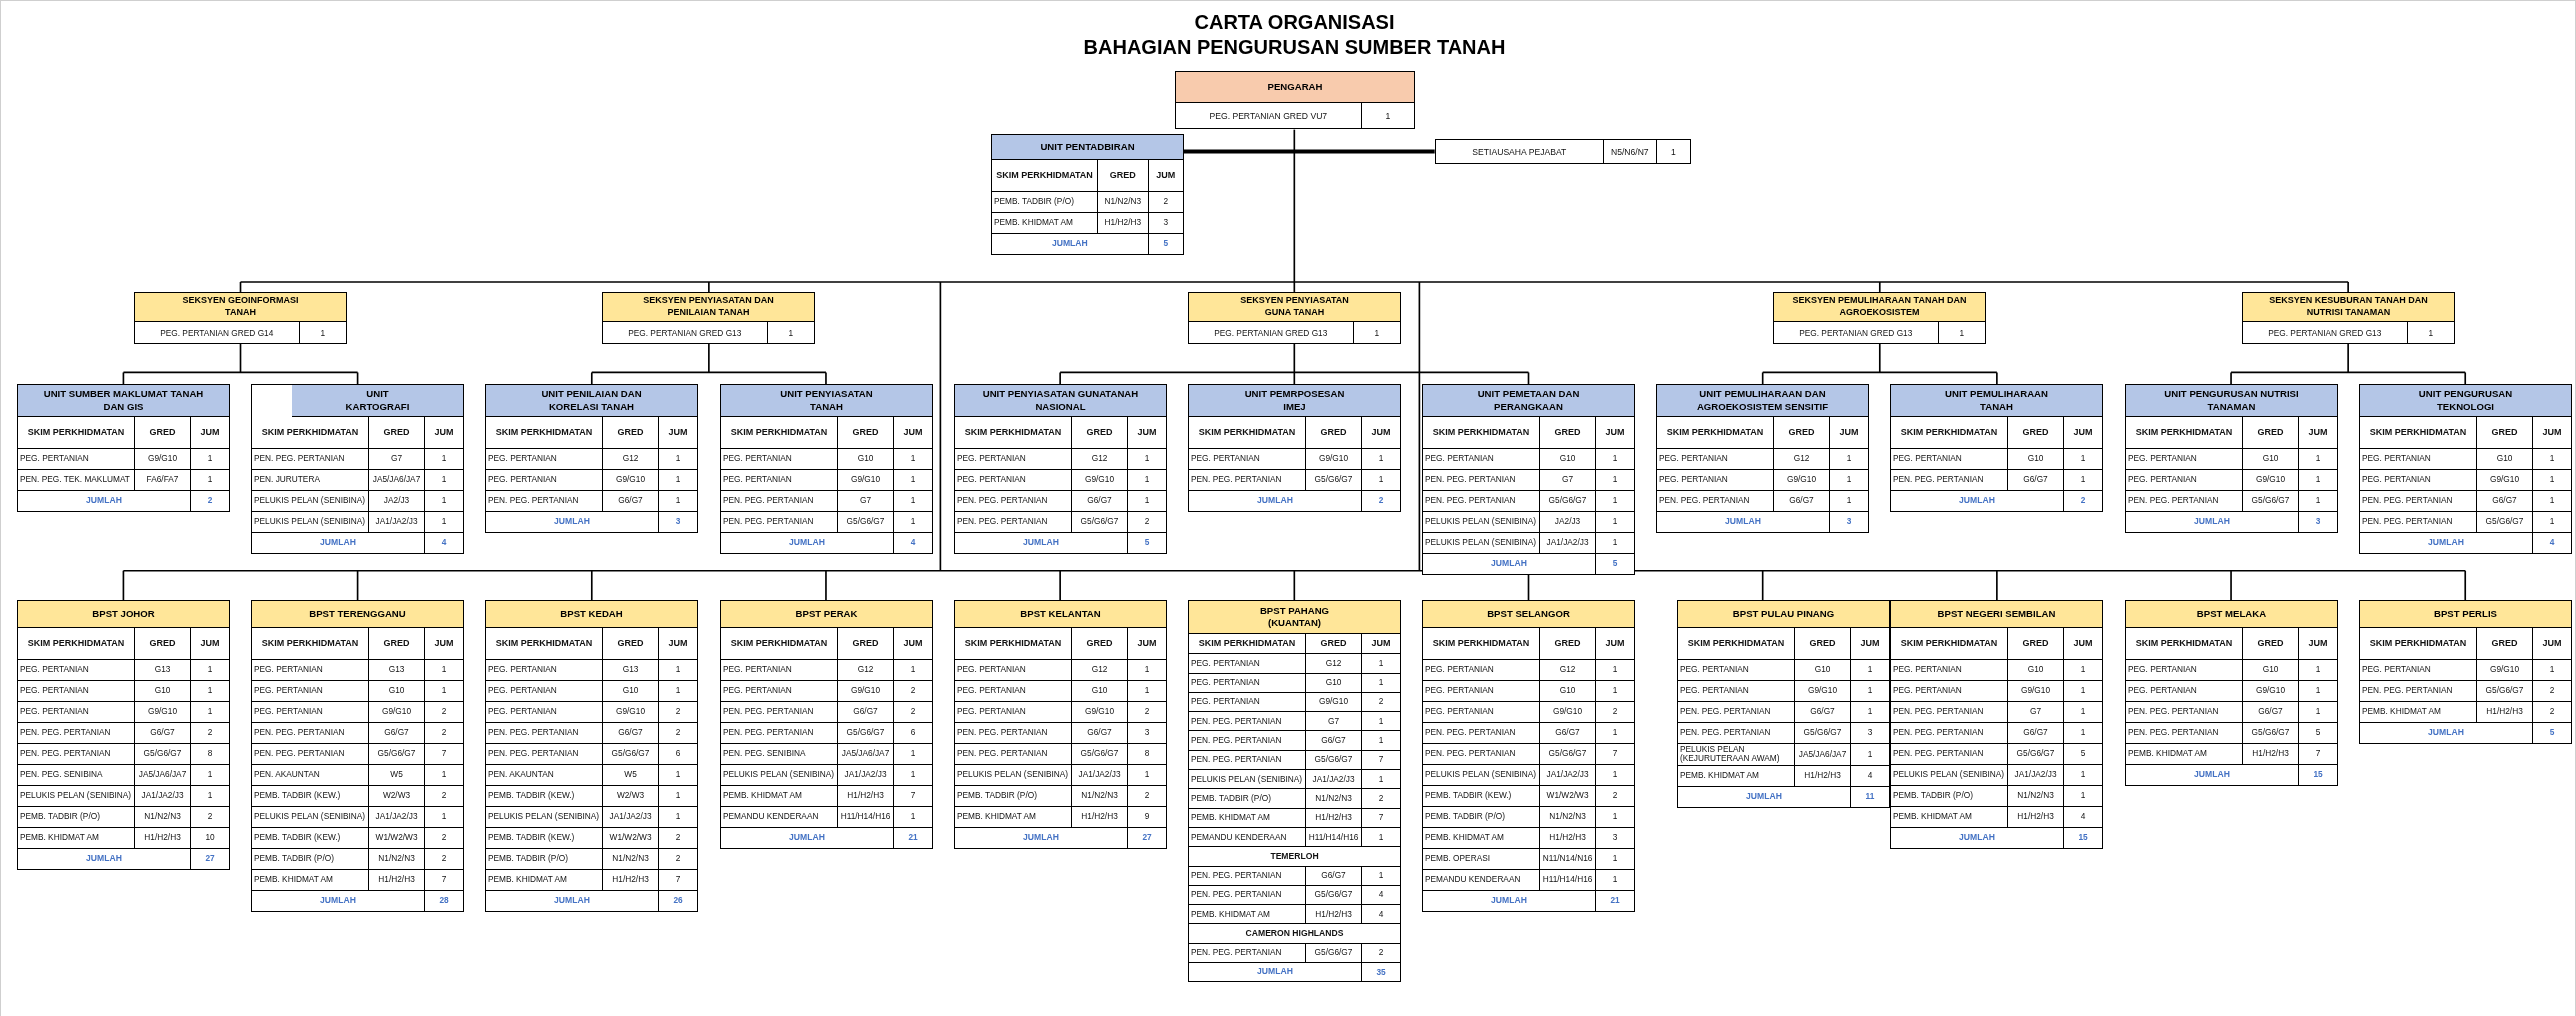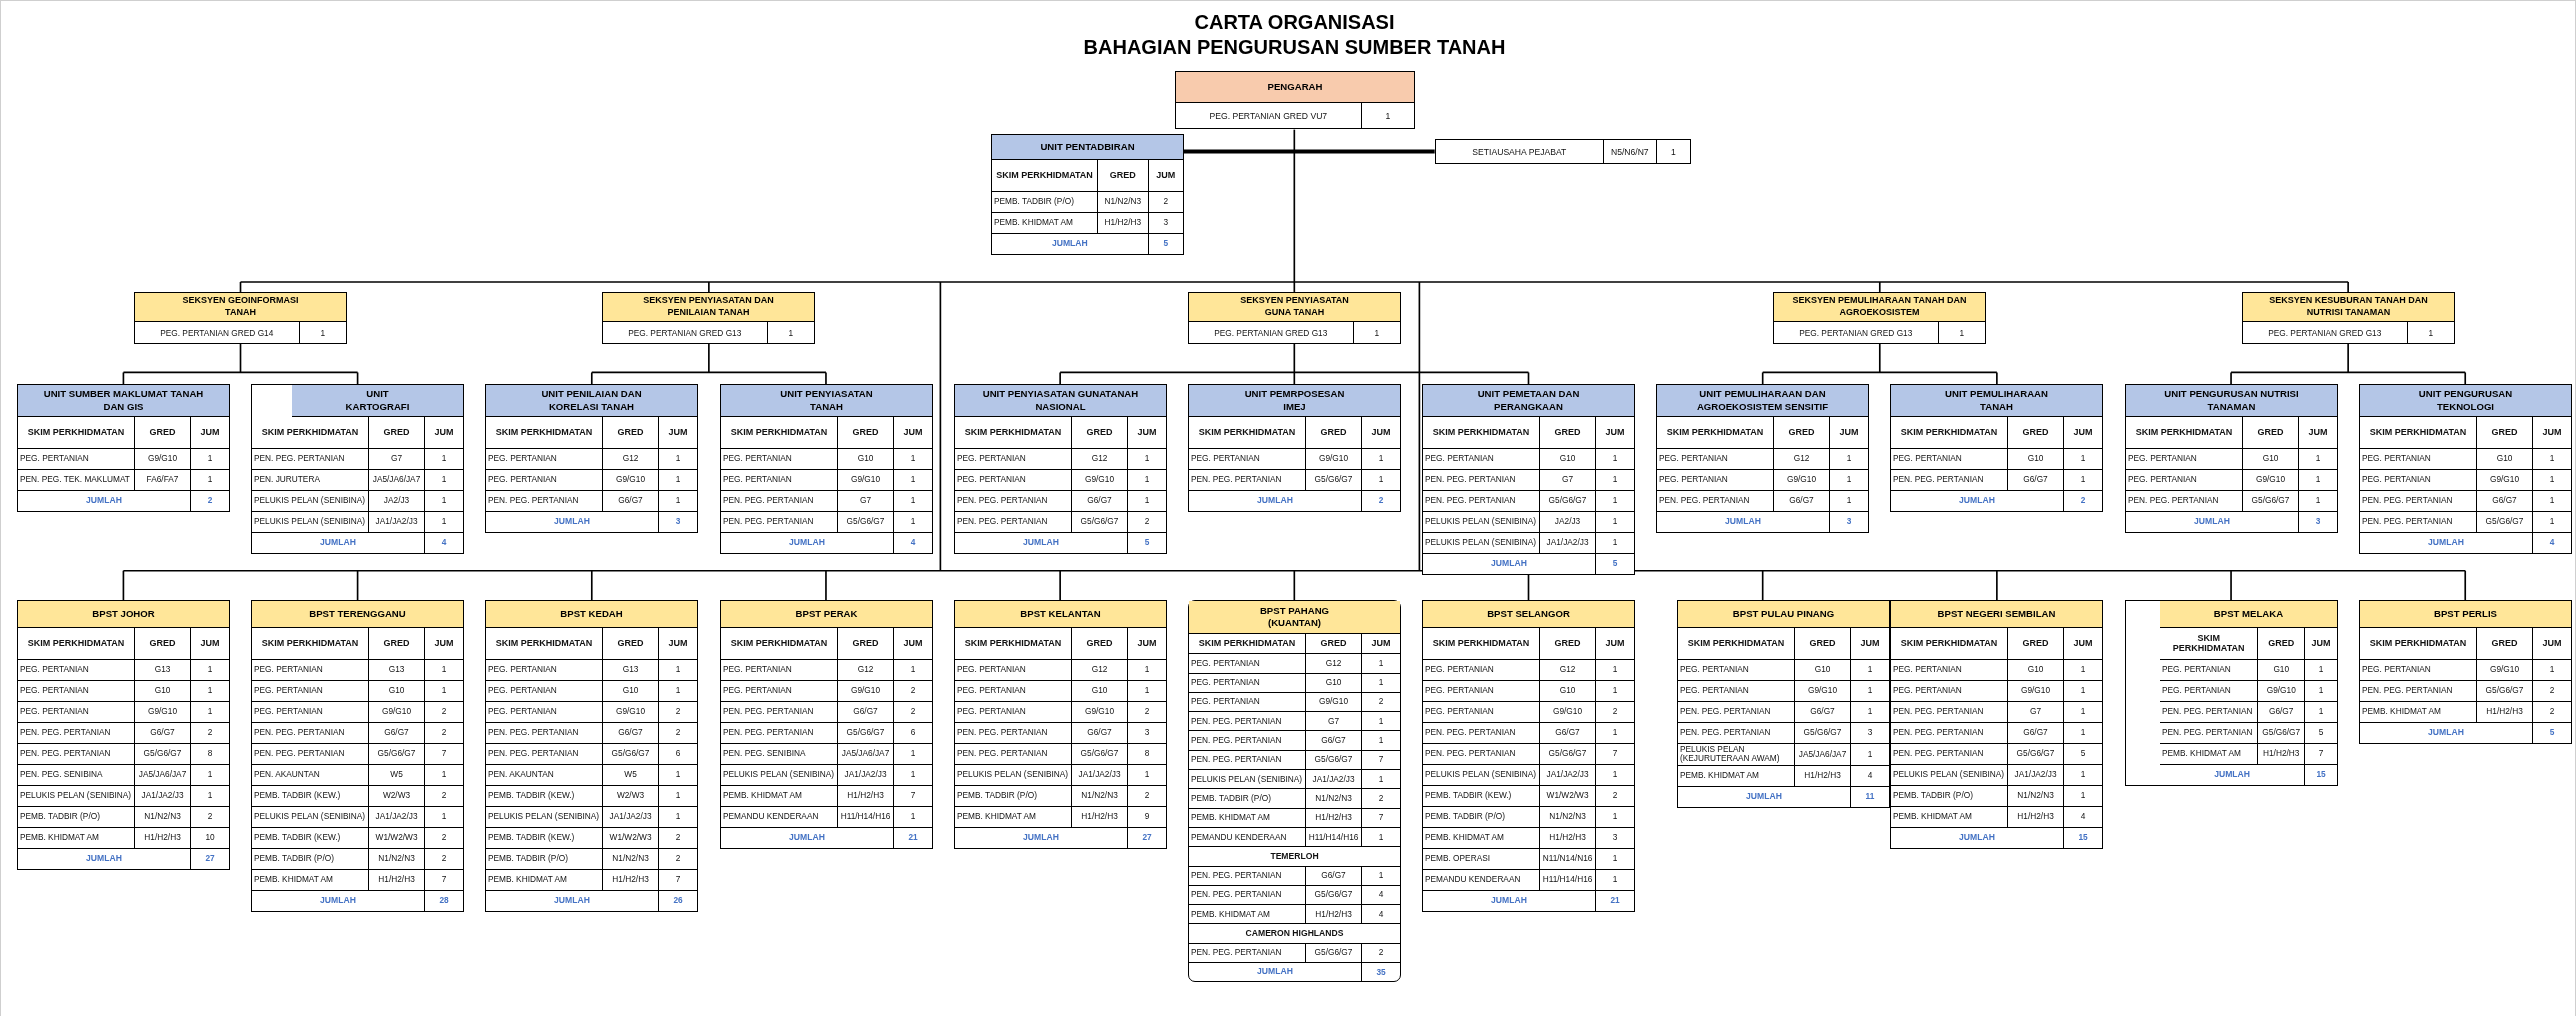--- a/index.html
+++ b/index.html
@@ -822,21 +822,21 @@
         <div class="trow">
           <div class="c l">PEMB. KHIDMAT AM</div>
           <div class="c g">H1/H2/H3</div>
           <div class="c j">9</div>
         </div>
         <div class="trow">
           <div class="c jl">JUMLAH</div>
           <div class="c jv">27</div>
         </div>
       </div>
-      <div class="orgbox compact" style="left: 1187px; top: 599px; width: 213px; border-radius: 7px;">
+      <div class="orgbox compact" style="left: 1187px; top: 599px; width: 213px;">
         <div class="bhead yellow" style="min-height: 33px;">
           <div>BPST PAHANG</div>
           <div>(KUANTAN)</div>
         </div>
         <div class="trow thead first">
           <div class="c l" style="justify-content: center; text-align: center;">SKIM PERKHIDMATAN</div>
           <div class="c g">GRED</div>
           <div class="c j">JUM</div>
         </div>
         <div class="trow">
@@ -1080,21 +1080,21 @@
         <div class="trow">
           <div class="c l">PEMB. KHIDMAT AM</div>
           <div class="c g">H1/H2/H3</div>
           <div class="c j">4</div>
         </div>
         <div class="trow">
           <div class="c jl">JUMLAH</div>
           <div class="c jv">15</div>
         </div>
       </div>
-      <div class="orgbox" style="left: 2124px; top: 599px; width: 213px; padding-left: 34px;">
+      <div class="orgbox" style="left: 2124px; top: 599px; width: 213px;">
         <div class="bhead yellow" style="min-height: 27px;">
           <div>BPST MELAKA</div>
         </div>
         <div class="trow thead first">
           <div class="c l" style="justify-content: center; text-align: center;">SKIM PERKHIDMATAN</div>
           <div class="c g">GRED</div>
           <div class="c j">JUM</div>
         </div>
         <div class="trow">
           <div class="c l">PEG. PERTANIAN</div>

